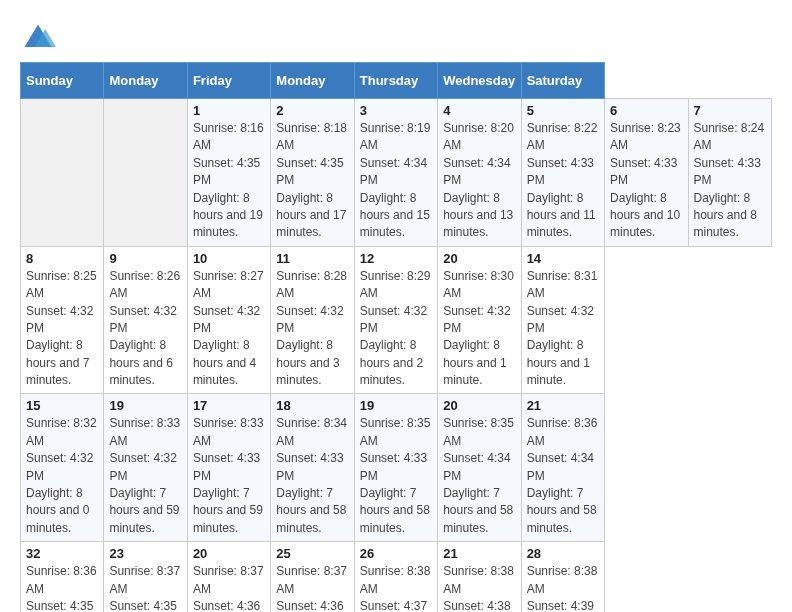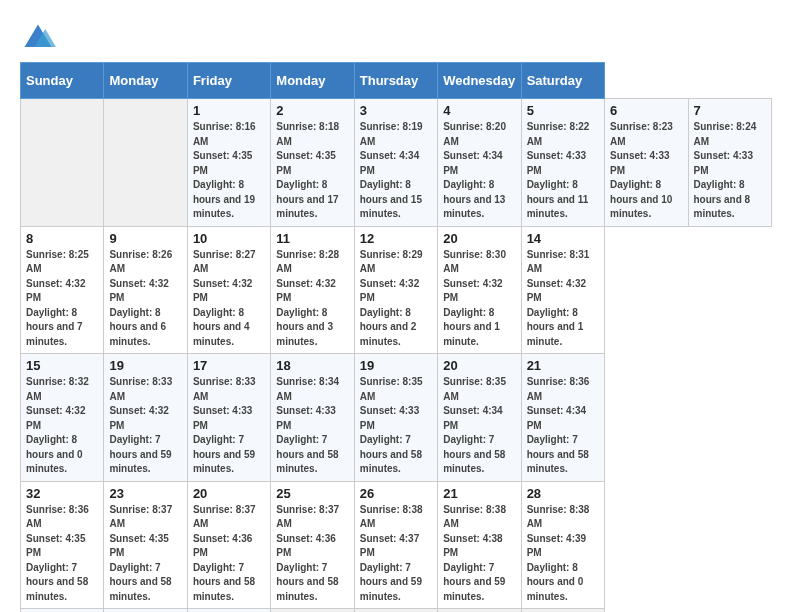--- a/index.html
+++ b/index.html
@@ -77,24 +77,23 @@
       background: #fff;
     }
     .day-num {
       font-size: 13px;
       font-weight: bold;
       color: #222;
       display: block;
       margin-bottom: 2px;
     }
     .day-detail {
-      font-size: 10px;
+      font-size: 12px;
       line-height: 1.45;
       color: #444;
-      font-weight: bold;
     }
     td.empty {
       background: #f0f0f0 !important;
     }
     .logo-wrap {
       display: flex;
       flex-direction: column;
       align-items: flex-start;
     }
   </style>

